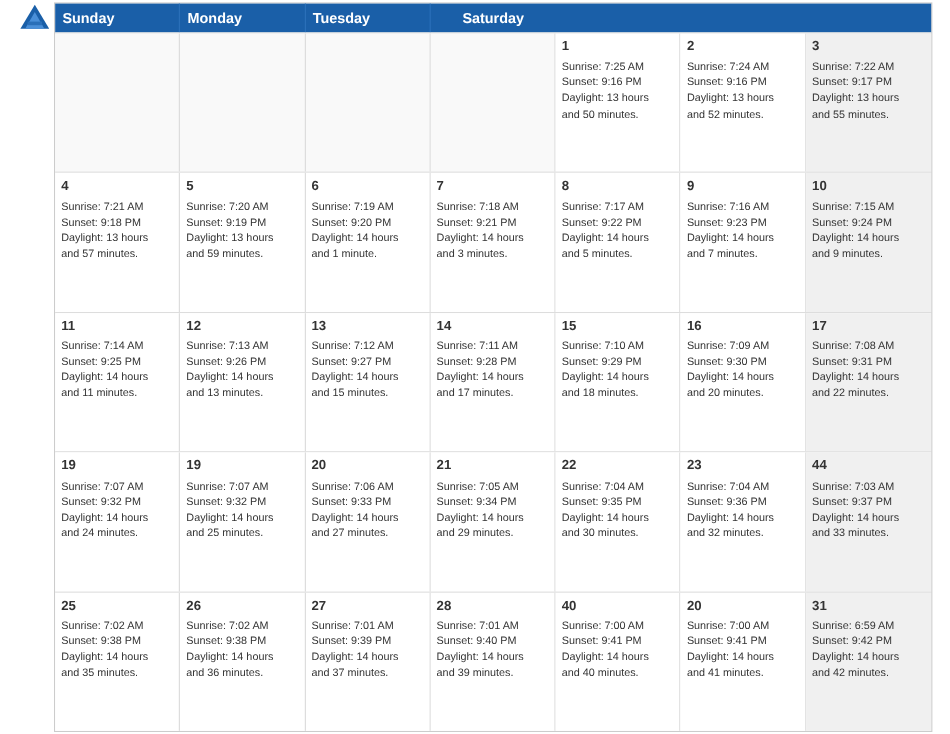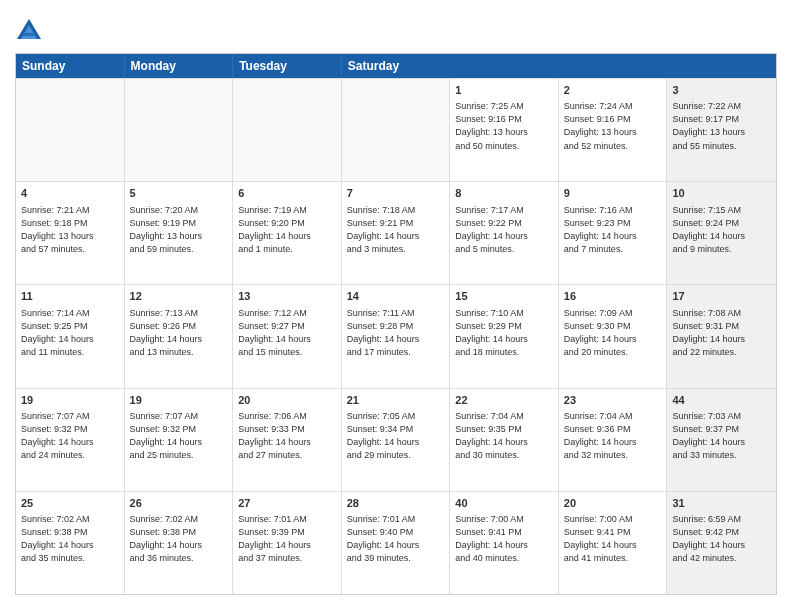--- a/index.html
+++ b/index.html
@@ -6,23 +6,22 @@
     body {
       font-family: Arial, sans-serif;
       background: #fff;
       width: 792px;
       height: 612px;
       overflow: hidden;
     }
     .page {
       width: 792px;
       height: 612px;
-      padding: 17px 15px;
-      display: flex;
-      flex-direction: column;
+      padding: 2px 15px;
+      display: flex;
     }
     .header {
       display: flex;
       justify-content: space-between;
       align-items: flex-start;
       margin-bottom: 8px;
     }
     .logo {
       display: flex;
       align-items: center;
@@ -70,21 +69,21 @@
       grid-template-columns: repeat(7, 1fr);
       background: #1a5fa8;
     }
     .cal-header-cell {
       color: white;
       font-weight: bold;
       font-size: 12px;
       padding: 5px 6px;
       border-right: 1px solid #2a6fb8;
     }
-    .cal-header-cell:last-child { border-right: none; }
+    .cal-header-cell:last-child { border-right: none; text-align: center; }
     .cal-body {
       flex: 1;
       display: flex;
       flex-direction: column;
     }
     .cal-row {
       display: grid;
       grid-template-columns: repeat(7, 1fr);
       flex: 1;
       border-top: 1px solid #ddd;

